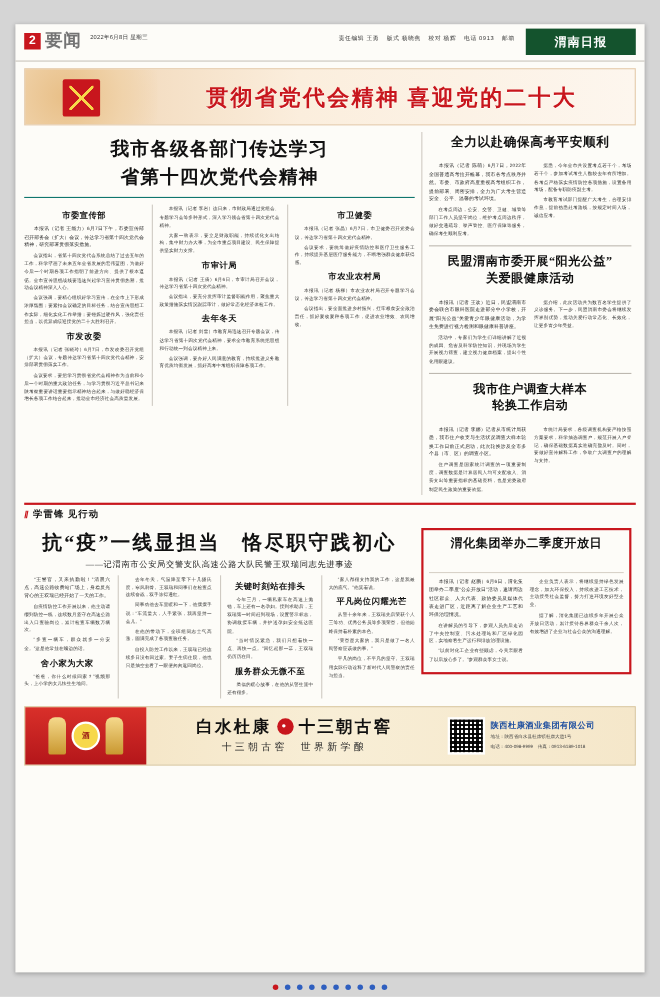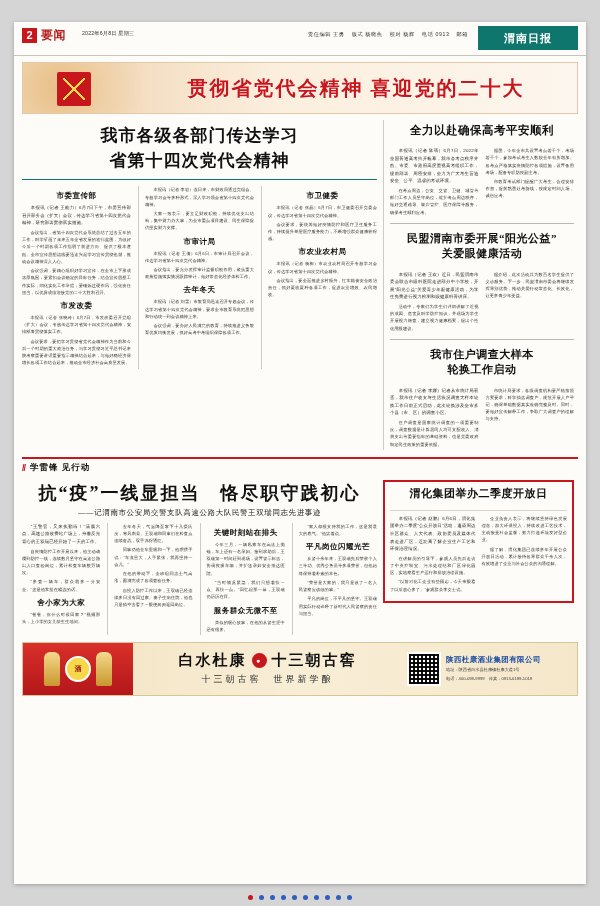--- a/index.html
+++ b/index.html
@@ -33,36 +33,36 @@
     position: absolute; left: 8px; top: 5px;
     display: flex; align-items: center; gap: 4px;
   }
   .folio-num {
     width: 15px; height: 15px;
     background: #c8161d; color: #fff;
     font-size: 11px; line-height: 15px; text-align: center;
     font-weight: bold;
   }
   .folio-label {
-    font-size: 12px; font-weight: bold; color: #b91c1c;
+    font-size: 16px; font-weight: bold; color: #737373;
     letter-spacing: .5px;
   }
   .folio-date {
     position: absolute; left: 68px; top: 8px;
     font-size: 5.2px; color: #333; letter-spacing: .2px;
   }
   .credits {
     position: absolute; right: 118px; top: 9px;
     font-size: 5.2px; color: #333; letter-spacing: .6px;
     display: flex; gap: 7px;
   }
   .nameplate {
     position: absolute; right: 8px; top: 4px;
     width: 100px; height: 24px;
-    background: #0f766e;
+    background: #14532d;
     display: flex; align-items: center; justify-content: center;
   }
   .nameplate span {
     color: #fff; font-size: 11px; font-weight: bold; letter-spacing: 1px;
     font-family: "Liberation Serif", serif;
   }
 
   
   .banner {
     position: relative;
@@ -208,21 +208,21 @@
     padding: 4px 5px 6px;
     margin-top: 6px;
   }
   .boxed-head {
     font-family: "Liberation Serif", serif;
     font-weight: bold;
     font-size: 11px;
     color: #111;
     text-align: center;
     letter-spacing: .5px;
-    padding-bottom: 9px;
+    padding-bottom: 19px;
     border-bottom: 1px solid #d8d2c8;
     margin-bottom: 4px;
   }
 
   
   .ad {
     position: relative;
     margin: 7px 8px 0 8px;
     height: 54px;
     background: linear-gradient(90deg,#f3e2c0 0%, #f8eed6 50%, #f5e7ca 100%);

